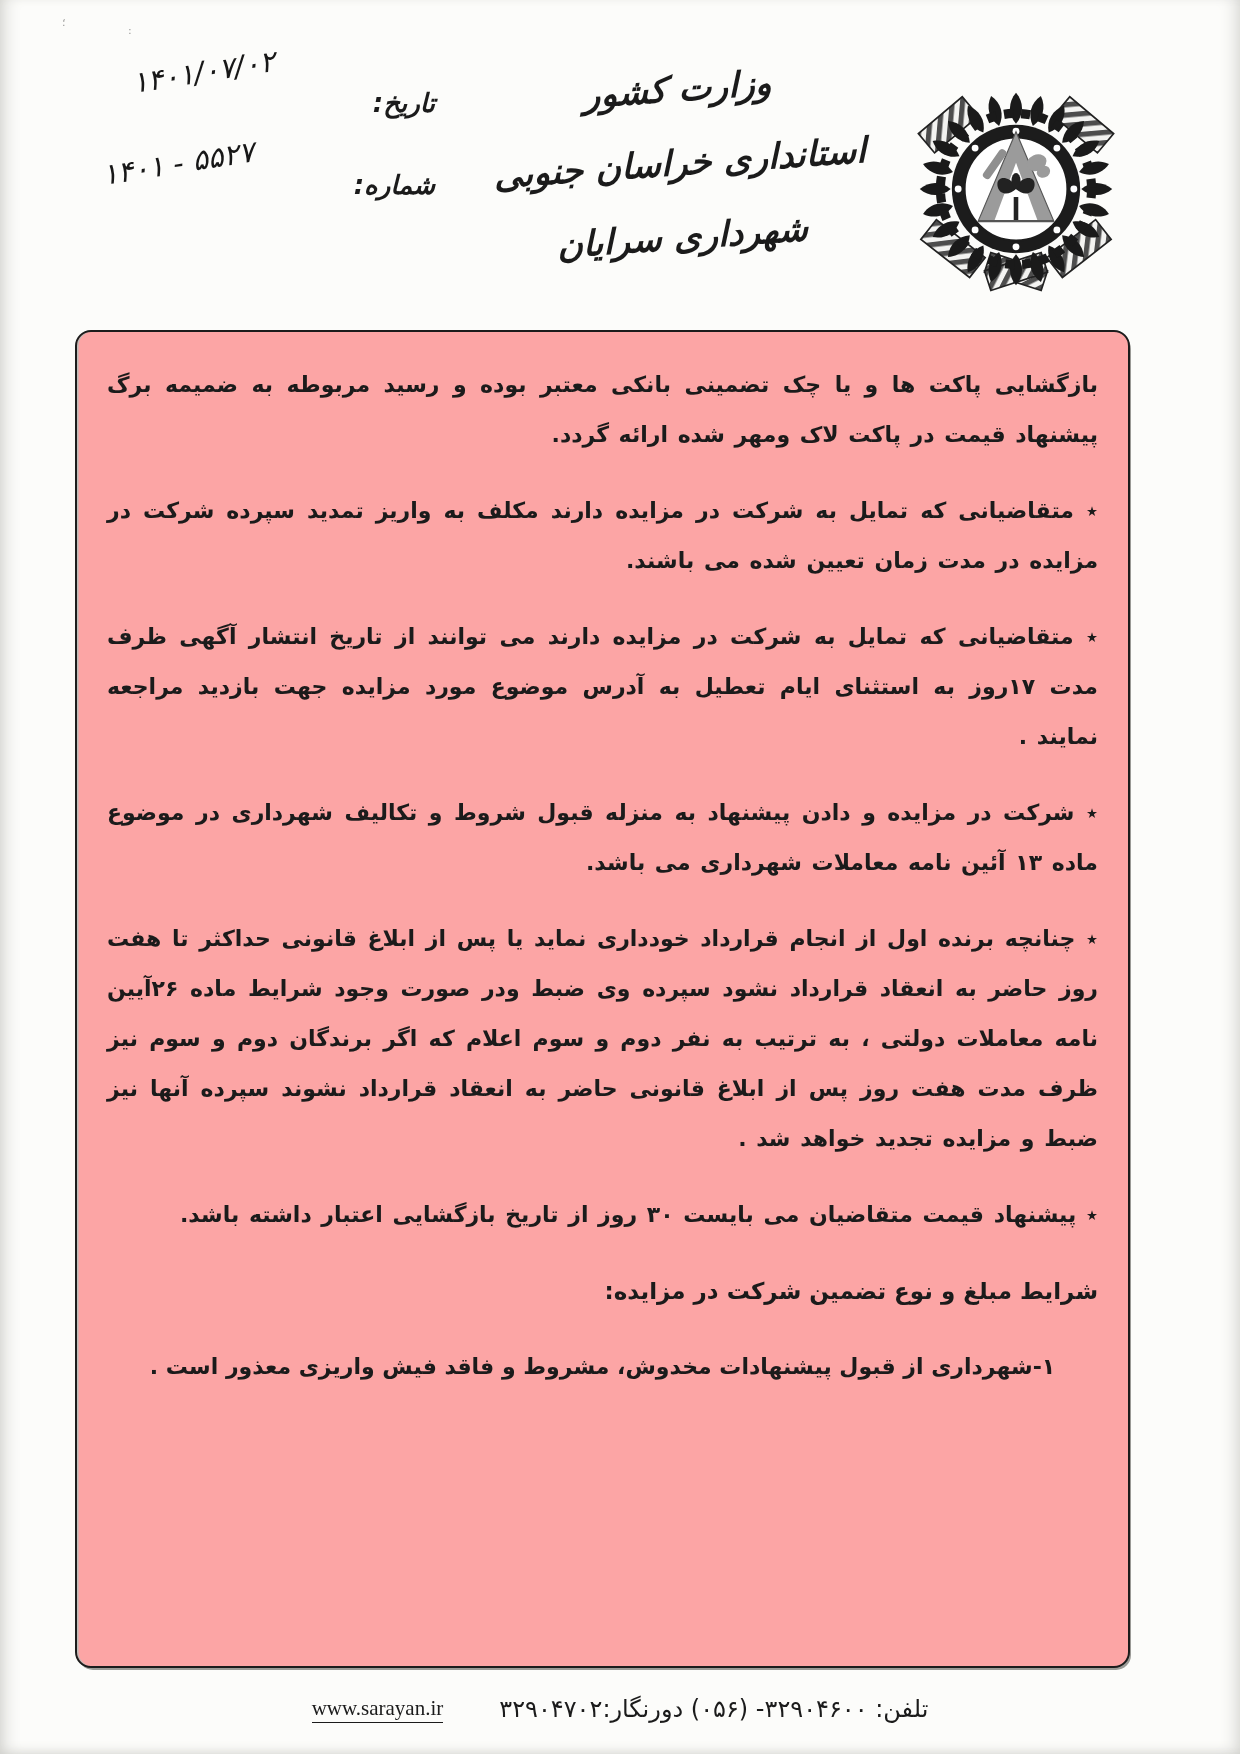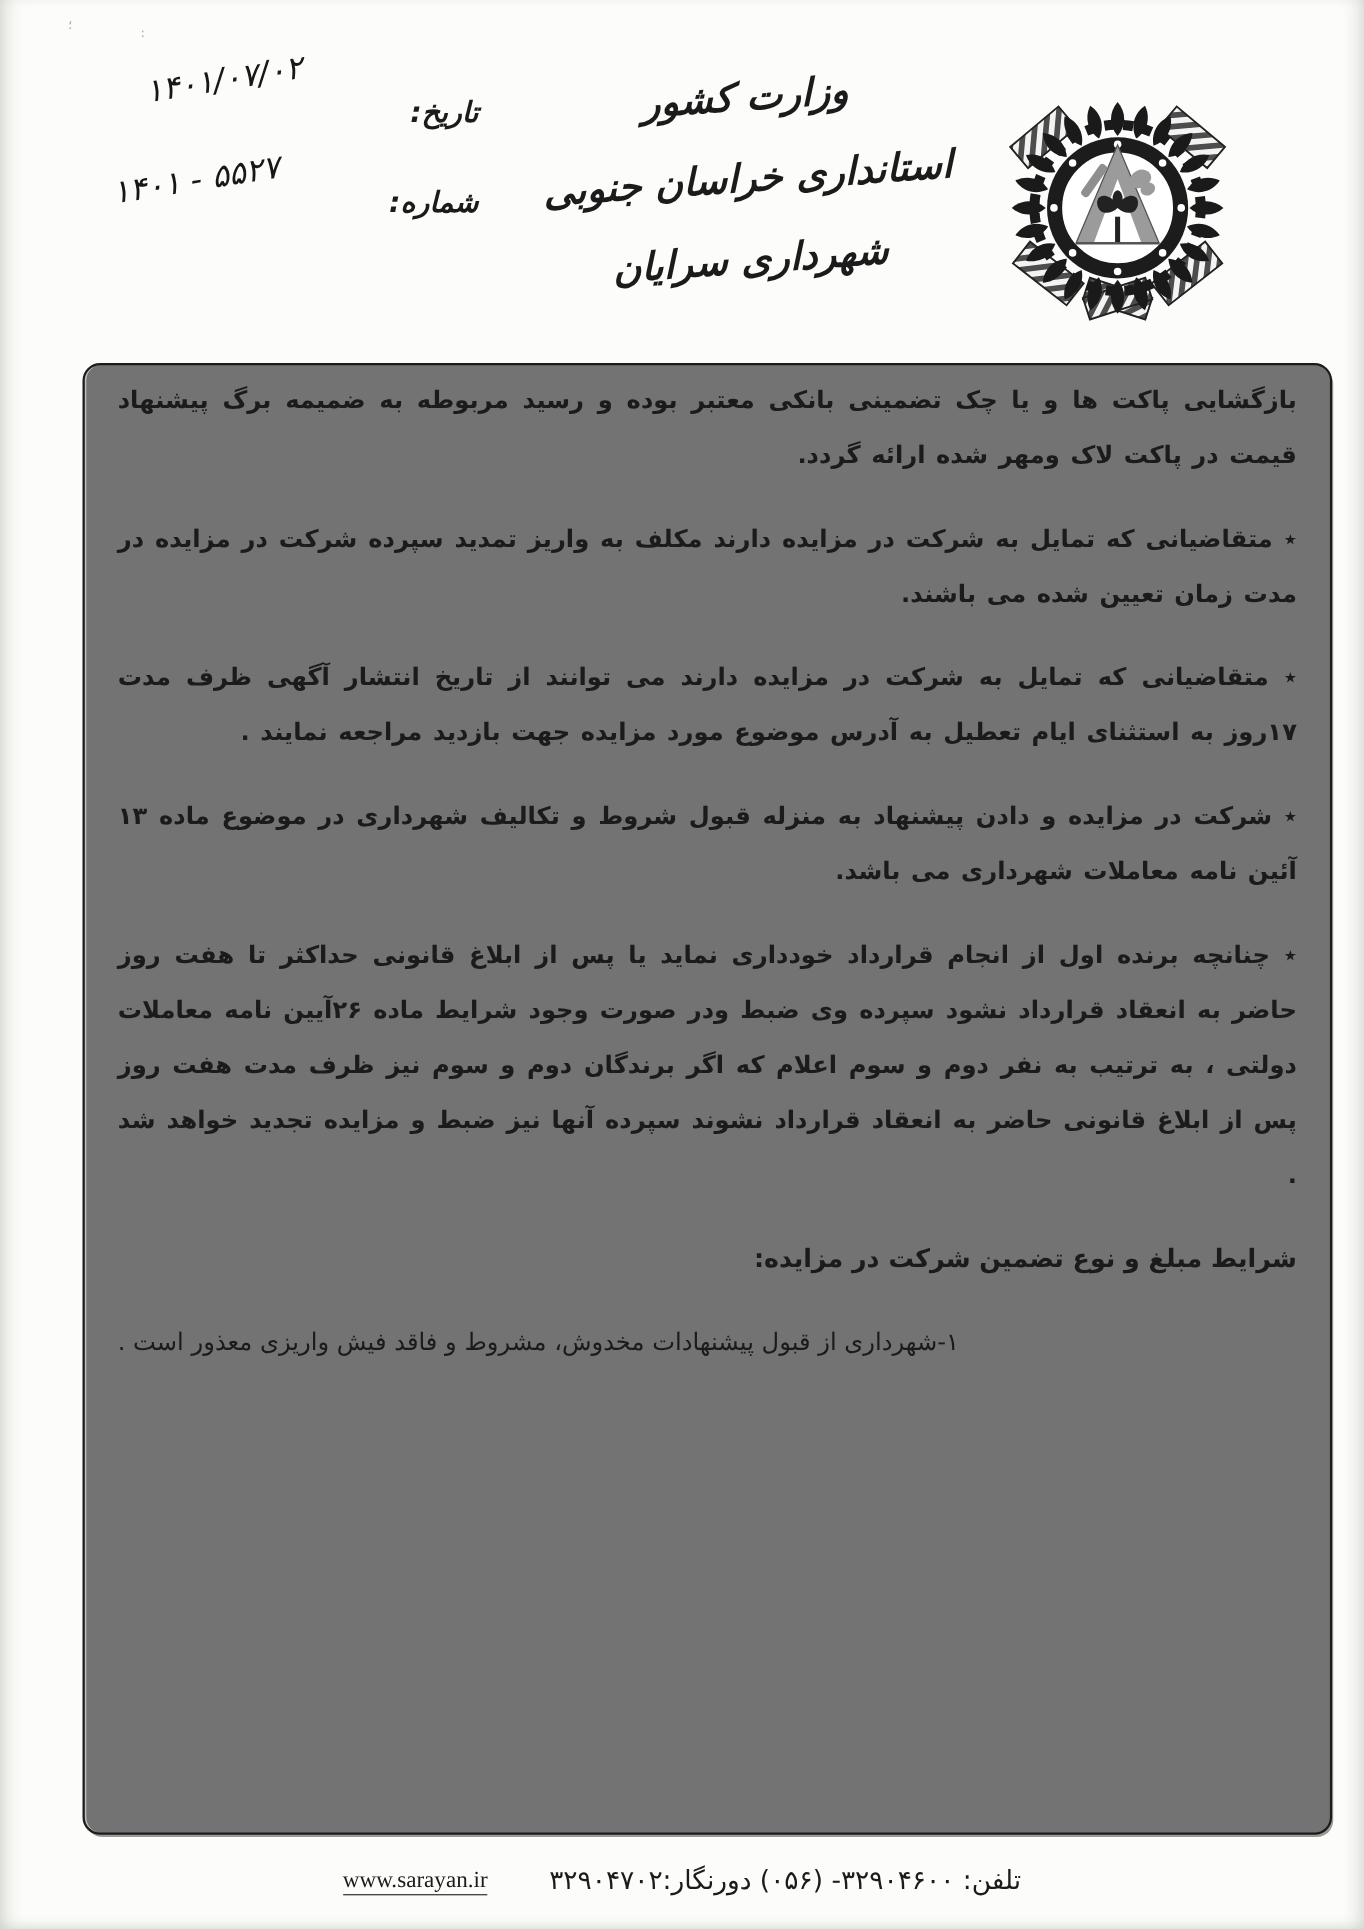--- a/index.html
+++ b/index.html
@@ -21,37 +21,37 @@
   }
   .callig{
     position:absolute;top:52px;left:470px;width:420px;text-align:center;direction:rtl;
     transform:rotate(-2deg) skewY(-2deg);
   }
   .callig div{font-size:35px;font-weight:bold;font-style:italic;line-height:74px;letter-spacing:1px;}
   .emblem{position:absolute;top:80px;left:890px;width:252px;height:218px;}
   .scan-mark{position:absolute;color:#9b9b99;font-size:11px;}
   
   .doc-box{
-    position:absolute;left:75px;top:330px;width:1136px;height:1338px;
+    position:absolute;left:75px;top:330px;width:1055px;height:1338px;
     border:2.5px solid #1c1c1c;border-radius:16px;box-sizing:border-box;
-    padding:8px 30px 0 30px;
+    padding:28px 30px 0 30px;
     box-shadow:2px 3px 0 -1px #9a9a96, inset 2px 0 0 -0.5px #bdbdb9;
-    background:#737373;
+    background:#fca5a5;
   }
   .doc-box p{
     direction:rtl;text-align:justify;margin:0 0 26px 0;
     font-size:22px;font-weight:bold;line-height:50px;word-spacing:2px;
   }
   .doc-box p.single{text-align:right;}
   .sec-head{
     direction:rtl;font-size:23px;font-weight:bold;line-height:50px;
     margin:6px 0 26px 0;letter-spacing:0;
   }
   .num-item{
-    direction:rtl;text-align:left;font-size:22px;font-weight:normal;line-height:50px;margin:0;
+    direction:rtl;text-align:center;font-size:22px;font-weight:bold;line-height:50px;margin:0;
   }
   
   .ftr{
     position:absolute;left:0;right:0;top:1686px;height:46px;
     display:flex;direction:rtl;justify-content:center;align-items:center;gap:56px;
   }
   .ftr .contact{font-size:24px;direction:rtl;white-space:nowrap;}
   .ftr .site{
     font-family:Liberation Serif, serif;font-size:21px;direction:ltr;
     border-bottom:1.5px solid #1b1b1b;padding-bottom:1px;white-space:nowrap;
@@ -158,20 +158,21 @@
       </svg>
     </div>
   </div>
 
   <div class="doc-box">
     <p>بازگشایی پاکت ها و یا چک تضمینی بانکی معتبر بوده و رسید مربوطه به ضمیمه برگ پیشنهاد قیمت در پاکت لاک  ومهر شده ارائه گردد.</p>
     <p>٭ متقاضیانی که تمایل به شرکت در مزایده دارند مکلف به واریز تمدید سپرده شرکت در مزایده در مدت زمان تعیین شده  می باشند.</p>
     <p>٭ متقاضیانی که تمایل به شرکت در مزایده دارند می توانند از تاریخ انتشار آگهی ظرف مدت ۱۷روز به استثنای ایام تعطیل به آدرس موضوع مورد مزایده جهت بازدید مراجعه نمایند .</p>
     <p>٭ شرکت در مزایده و دادن پیشنهاد به منزله قبول شروط و تکالیف شهرداری در موضوع ماده ۱۳ آئین نامه معاملات شهرداری  می باشد.</p>
     <p>٭ چنانچه برنده اول از انجام قرارداد خودداری نماید یا پس از ابلاغ قانونی حداکثر تا هفت روز حاضر به انعقاد قرارداد نشود  سپرده وی ضبط ودر صورت وجود شرایط ماده ۲۶آیین نامه معاملات دولتی ، به ترتیب به نفر دوم و سوم اعلام که اگر برندگان دوم و سوم نیز ظرف مدت هفت روز پس از ابلاغ قانونی حاضر به انعقاد قرارداد نشوند سپرده آنها نیز ضبط و مزایده تجدید خواهد شد .</p>
+    <p class="single">٭ پیشنهاد قیمت متقاضیان می بایست ۳۰ روز از تاریخ بازگشایی اعتبار داشته باشد.</p>
     <div class="sec-head">شرایط مبلغ و نوع تضمین شرکت در مزایده:</div>
     <div class="num-item">۱-شهرداری از قبول پیشنهادات مخدوش، مشروط و فاقد فیش واریزی معذور است .</div>
   </div>
 
   <div class="ftr">
     <span class="contact">تلفن: ۳۲۹۰۴۶۰۰- (۰۵۶)   دورنگار:۳۲۹۰۴۷۰۲</span>
     <span class="site">www.sarayan.ir</span>
   </div>
 
 </div>

